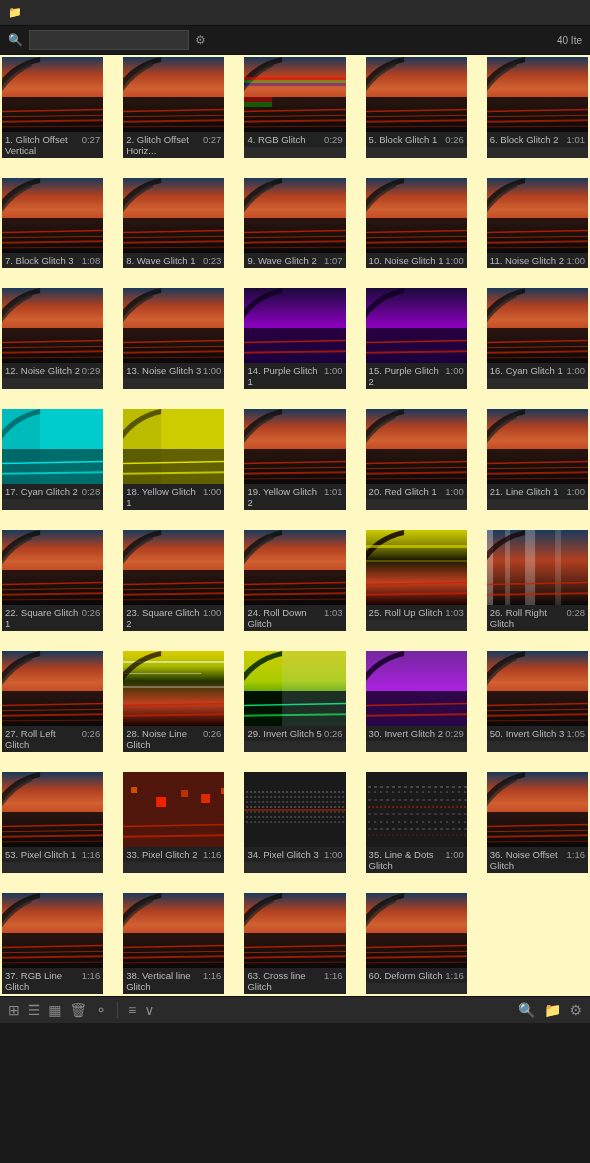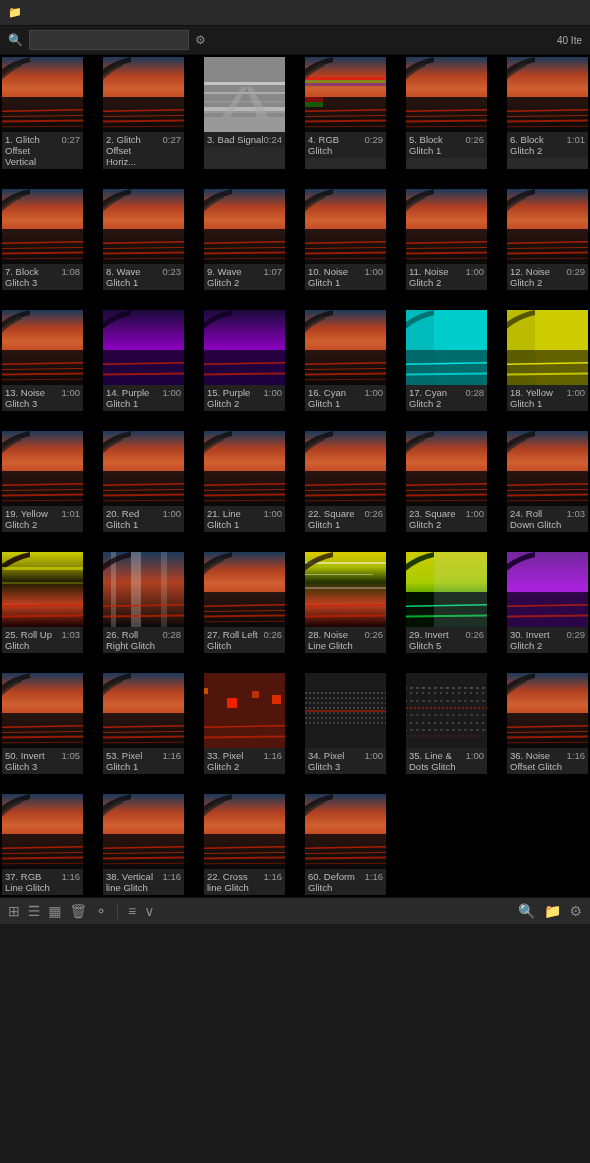--- a/index.html
+++ b/index.html
@@ -36,24 +36,24 @@
       width: 160px;
       outline: none;
     }
     .item-count {
       margin-left: auto;
       color: #aaa;
       font-size: 10px;
     }
     .grid {
       display: grid;
-      grid-template-columns: repeat(6, 1fr);
+      grid-template-columns: repeat(5, 1fr);
       gap: 20px;
       padding: 2px;
-      background: #000000;
+      background: #fef9c3;
     }
     .thumb-item {
       background: #2a2a2a;
       cursor: pointer;
       position: relative;
     }
     .thumb-img {
       width: 100%;
       height: 75px;
       overflow: hidden;
@@ -165,38 +165,20 @@
       <line x1="0" y1="60" x2="145" y2="58" stroke="#dd3300" stroke-width="1" opacity="0.6"></line>
       <line x1="0" y1="65" x2="145" y2="63" stroke="#cc2200" stroke-width="2" opacity="0.7"></line>
       <line x1="0" y1="70" x2="145" y2="69" stroke="#bb2000" stroke-width="1" opacity="0.5"></line>
     </svg></div>
       <div class="label">
         <span class="label-name">2. Glitch Offset Horiz...</span>
         <span class="label-time">0:27</span>
       </div>
     </div>
     <div class="thumb-item">
-      <div class="thumb-img"><svg width="100%" height="100%" viewBox="0 0 145 75" xmlns="http://www.w3.org/2000/svg" preserveAspectRatio="xMidYMid slice">
-        <rect width="145" height="75" fill="#888"></rect>
-        <rect x="0" y="25" width="145" height="3" fill="#fff" opacity="0.5"></rect>
-        <rect x="0" y="35" width="145" height="2" fill="#fff" opacity="0.3"></rect>
-        <rect x="0" y="50" width="145" height="4" fill="#fff" opacity="0.4"></rect>
-
-        <path d="M40,75 L70,30 L75,30 L50,75 Z" fill="#aaa" opacity="0.5"></path>
-        <path d="M90,75 L75,30 L80,30 L105,75 Z" fill="#aaa" opacity="0.5"></path>
-        <rect x="0" y="60" width="145" height="15" fill="#999"></rect>
-        <line x1="0" y1="55" x2="145" y2="55" stroke="#aaa" stroke-width="1"></line>
-        <line x1="0" y1="45" x2="145" y2="45" stroke="#bbb" stroke-width="0.5"></line>
-      </svg></div>
-      <div class="label">
-        <span class="label-name">3. Bad Signal</span>
-        <span class="label-time">0:24</span>
-      </div>
-    </div>
-    <div class="thumb-item">
       <div class="thumb-img">
     <svg width="100%" height="100%" viewBox="0 0 145 75" xmlns="http://www.w3.org/2000/svg" preserveAspectRatio="xMidYMid slice">
       <defs>
         <linearGradient id="sky3" x1="0" y1="0" x2="0" y2="1">
           <stop offset="0%" stop-color="#1a3a5c"></stop>
           <stop offset="40%" stop-color="#b04020"></stop>
           <stop offset="70%" stop-color="#d06030"></stop>
           <stop offset="100%" stop-color="#c04020"></stop>
         </linearGradient>
         <linearGradient id="road3" x1="0" y1="0" x2="0" y2="1">
@@ -1218,21 +1200,21 @@
 
       <path d="M0,75 Q10,10 60,0 L60,5 Q15,15 5,75 Z" fill="#111" opacity="0.85"></path>
       <path d="M0,75 Q15,20 50,5 L52,9 Q18,24 3,75 Z" fill="#222" opacity="0.7"></path>
 
       <line x1="0" y1="55" x2="145" y2="52" stroke="#cc2200" stroke-width="1.5" opacity="0.8"></line>
       <line x1="0" y1="60" x2="145" y2="58" stroke="#dd3300" stroke-width="1" opacity="0.6"></line>
       <line x1="0" y1="65" x2="145" y2="63" stroke="#cc2200" stroke-width="2" opacity="0.7"></line>
       <line x1="0" y1="70" x2="145" y2="69" stroke="#bb2000" stroke-width="1" opacity="0.5"></line>
     </svg></div>
       <div class="label">
-        <span class="label-name">22. Cross line Glitch</span>
+        <span class="label-name">63. Cross line Glitch</span>
         <span class="label-time">1:16</span>
       </div>
     </div>
     <div class="thumb-item">
       <div class="thumb-img">
     <svg width="100%" height="100%" viewBox="0 0 145 75" xmlns="http://www.w3.org/2000/svg" preserveAspectRatio="xMidYMid slice">
       <defs>
         <linearGradient id="sky39" x1="0" y1="0" x2="0" y2="1">
           <stop offset="0%" stop-color="#1a3a5c"></stop>
           <stop offset="40%" stop-color="#b04020"></stop>

